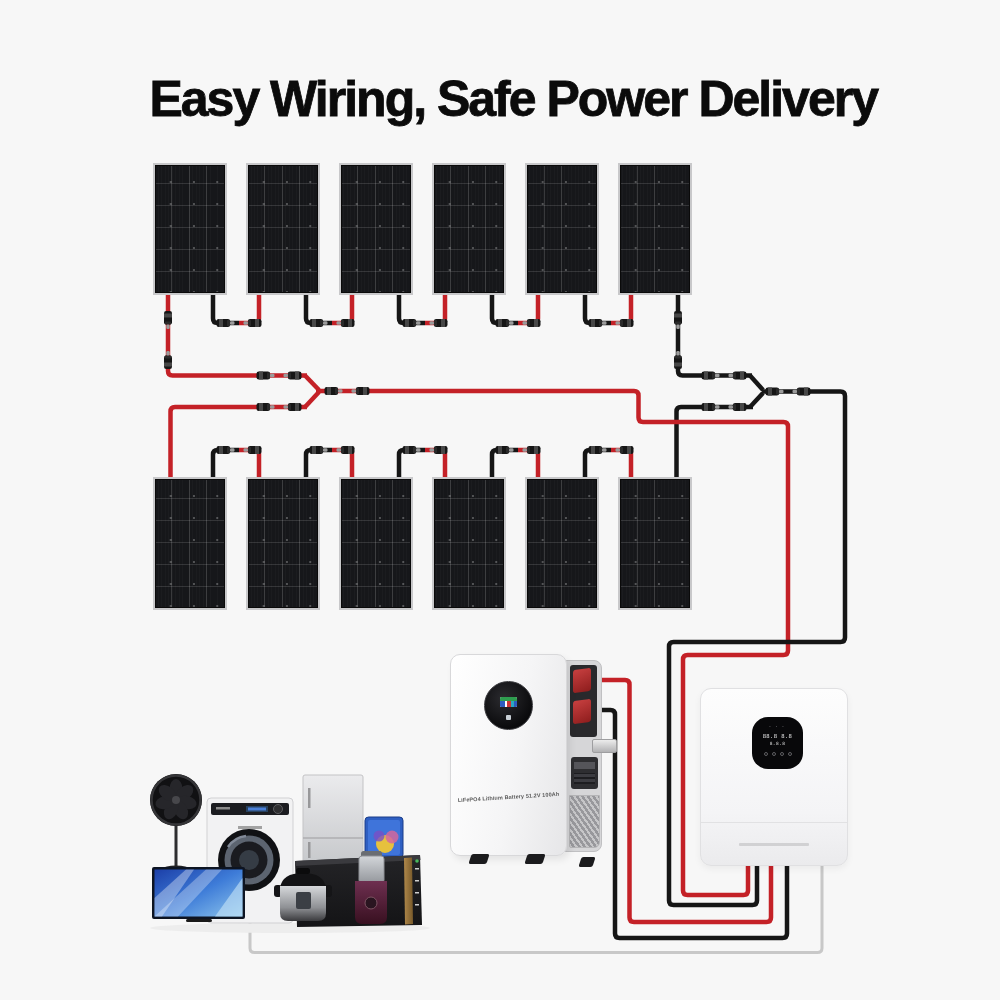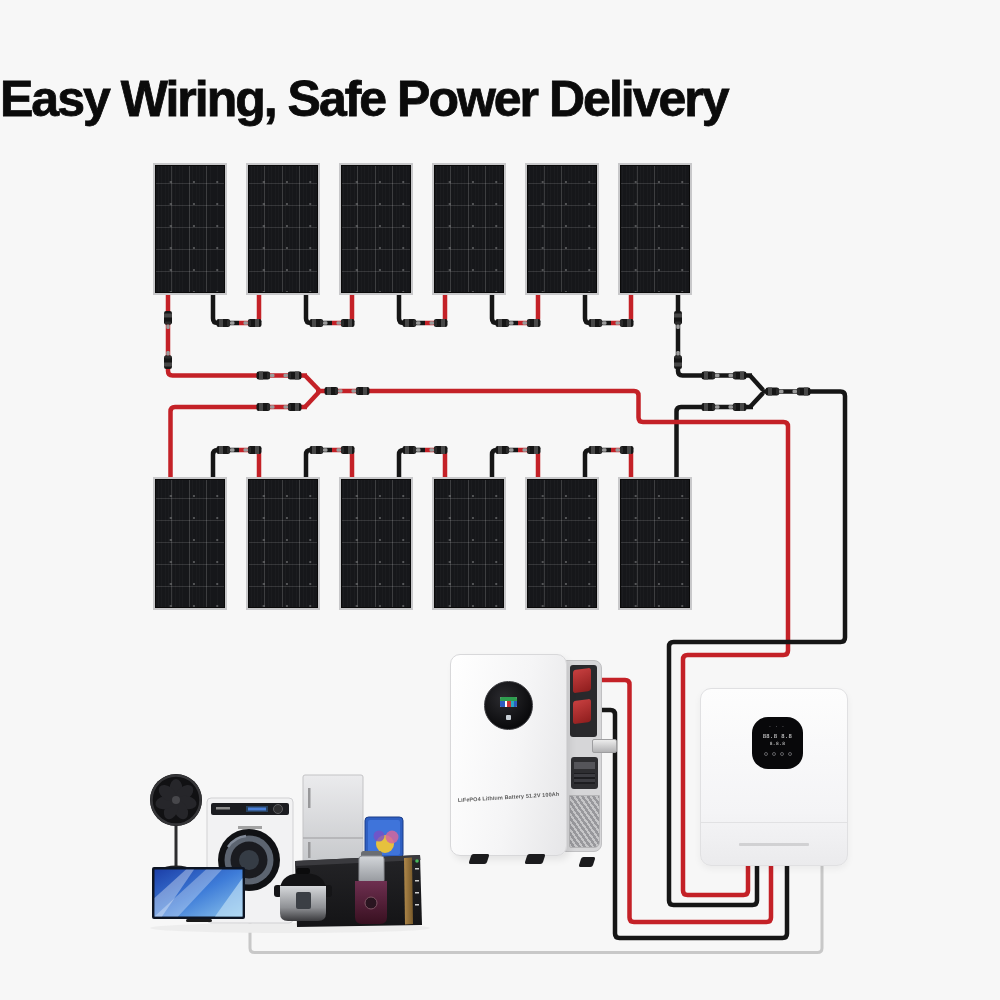--- a/index.html
+++ b/index.html
@@ -1,19 +1,19 @@
 <!DOCTYPE html>
 <html><head>
 <meta charset="utf-8">
 <style>
 *{margin:0;padding:0;box-sizing:border-box}
 html,body{width:1000px;height:1000px}
 body{background:#f7f7f7;font-family:"Liberation Sans",sans-serif;position:relative;overflow:hidden}
 .abs{position:absolute}
-.title{position:absolute;top:70px;left:0;width:869px;text-align:left;font-weight:bold;font-size:50px;letter-spacing:-2px;color:#0b0b0b;-webkit-text-stroke:.8px #0b0b0b}
+.title{position:absolute;top:70px;left:8px;width:869px;text-align:right;font-weight:bold;font-size:50px;letter-spacing:-2px;color:#0b0b0b;-webkit-text-stroke:.8px #0b0b0b}
 svg.layer{position:absolute;left:0;top:0}
 .panel{position:absolute;width:74px;border:2px solid #c8c8ca;box-shadow:inset 0 0 0 1px #0a0a0a;background:
  radial-gradient(circle, rgba(255,255,255,.32) .6px, transparent 1.1px) 4px 6px/23.3px 22px,
  repeating-linear-gradient(90deg, transparent 0 16.5px, rgba(255,255,255,.15) 16.5px 17.5px),
  repeating-linear-gradient(0deg, transparent 0 21px, rgba(255,255,255,.13) 21px 22px),
  repeating-linear-gradient(90deg, #16171a 0 2.5px, #1b1c1f 2.5px 3.5px);}
 
 .batt-front{left:450px;top:654px;width:117px;height:202px;background:linear-gradient(100deg,#ffffff 0%,#f5f5f6 55%,#e6e6e8 100%);border:1px solid #d8d8da;border-radius:10px;box-shadow:3px 4px 7px rgba(0,0,0,.08)}
 .batt-side{left:565px;top:660px;width:37px;height:192px;background:#d6d6d8;border:1px solid #c0c0c2;border-radius:0 8px 8px 0}
 .batt-inset{left:570px;top:665px;width:27px;height:72px;background:#29292c;border-radius:3px}

